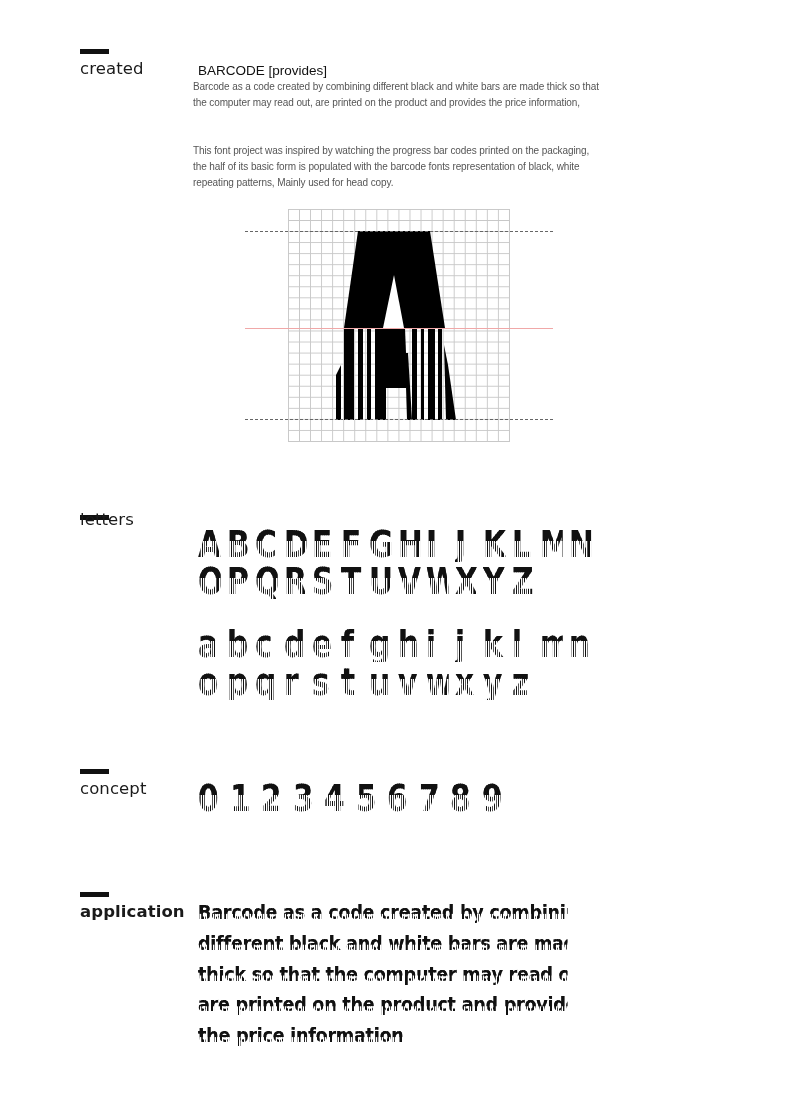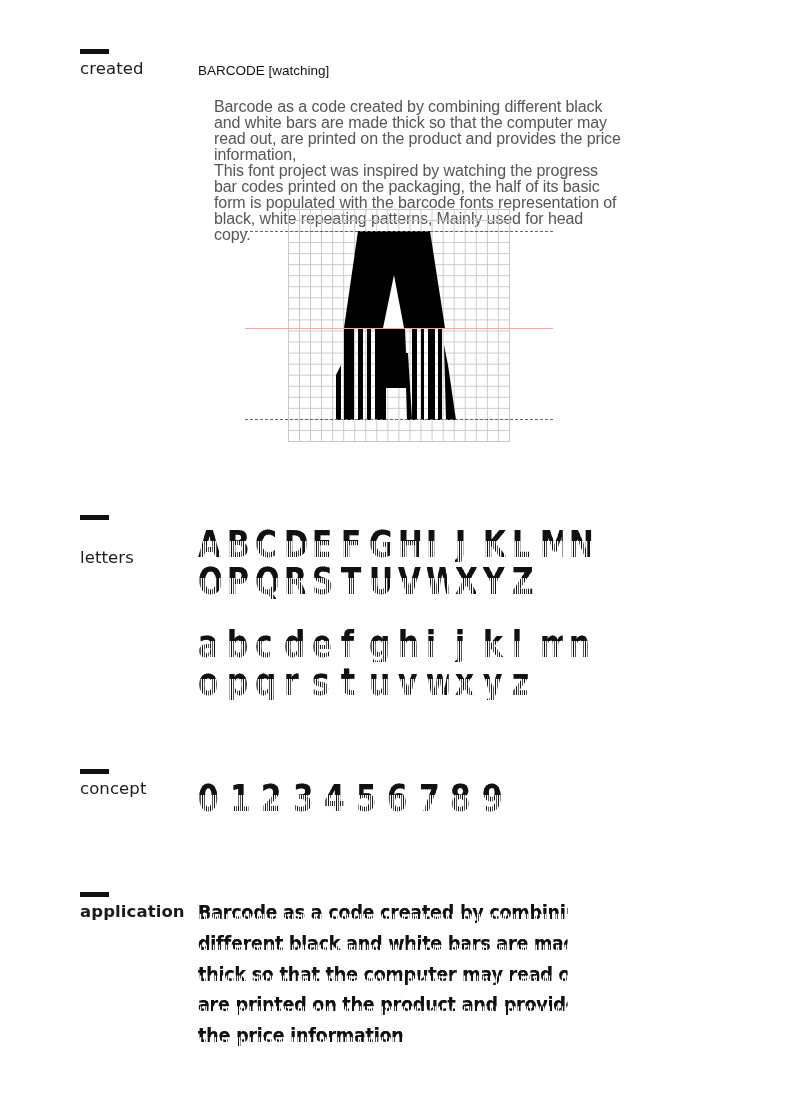--- a/index.html
+++ b/index.html
@@ -1,20 +1,20 @@
 <!DOCTYPE html>
 <html><head>
 <meta charset="utf-8">
 <style>
   html, body { margin:0; padding:0; background:#ffffff; }
   body { width:800px; height:1100px; position:relative; overflow:hidden; font-family:"DejaVu Sans", sans-serif; color:#111; }
   .sec-bar { position:absolute; left:80px; width:29px; height:5px; background:#111; }
   .sec-label { position:absolute; left:80px; font-family:"DejaVu Sans", sans-serif; font-size:16.5px; color:#1a1a1a; letter-spacing:0.1px; }
   .concept-title { position:absolute; left:198px; top:63px; font-family:"Liberation Sans", sans-serif; font-size:13.5px; color:#111; }
-  .para { position:absolute; left:214px; width:410px; font-family:"Liberation Sans", sans-serif; font-size:16px; line-height:16px; color:#555; letter-spacing:-0.1px;margin-top:20px; }
+  .para { position:absolute; left:193px; width:410px; font-family:"Liberation Sans", sans-serif; font-size:10px; line-height:16px; color:#555; letter-spacing:-0.1px; }
   
   .figure { position:absolute; left:240px; top:205px; width:320px; height:245px; }
   .grid { position:absolute; left:48px; top:4px; width:221px; height:232px;
     background-image:
       linear-gradient(to right, #c8c8c8 1px, transparent 1px),
       linear-gradient(to bottom, #c8c8c8 1px, transparent 1px);
     background-size:11.05px 11.05px;
     border-right:1px solid #c8c8c8; border-bottom:1px solid #c8c8c8; }
   .guide { position:absolute; left:5px; width:308px; height:0; border-top:1px dashed #666; }
   .redline { position:absolute; left:5px; width:308px; height:0; border-top:1px solid #f0a8a8; }
@@ -38,21 +38,21 @@
     background-size:100% 30.8px, 100% 100%;
     -webkit-background-clip:text; background-clip:text; color:transparent;
     transform:scaleX(0.88); transform-origin:left top; }
   .app-line { display:block; white-space:nowrap; }
 </style>
 </head>
 <body>
 
 <div class="sec-bar" style="top:49px;"></div>
 <div class="sec-label" style="top:59px;">created</div>
-<div class="concept-title">BARCODE [watching]</div>
+<div class="concept-title">BARCODE [provides]</div>
 <div class="para" style="top:79px;">Barcode as a code created by combining different black and white bars are made thick so that the computer may read out, are printed on the product and provides the price information,</div>
 <div class="para" style="top:143px;">This font project was inspired by watching the progress bar codes printed on the packaging, the half of its basic form is populated with the barcode fonts representation of black, white repeating patterns, Mainly used for head copy.</div>
 
 <div class="figure">
   <div class="grid"></div>
   <svg class="glyph-svg" width="320" height="245" viewBox="0 0 320 245">
 
     <polygon points="118,26 190,26 205,123 104,123" fill="#000"></polygon>
 
     <polygon points="154,70 164,123 143,123" fill="#fff"></polygon>
@@ -73,21 +73,21 @@
       <polygon points="96,170 101,160 101,215 96,215"></polygon>
       <polygon points="204,140 208,160 216,215 206,215"></polygon>
     </g>
   </svg>
   <div class="guide" style="top:26px;"></div>
   <div class="redline" style="top:123px;"></div>
   <div class="guide" style="top:214px;"></div>
 </div>
 
 <div class="sec-bar" style="top:515px;"></div>
-<div class="sec-label" style="top:548px;">letters</div>
+<div class="sec-label" style="top:510px;">letters</div>
 
 <div class="bc-row upper" style="top:522px;">
   <span class="bc-char">A</span>
   <span class="bc-char">B</span>
   <span class="bc-char">C</span>
   <span class="bc-char">D</span>
   <span class="bc-char">E</span>
   <span class="bc-char">F</span>
   <span class="bc-char">G</span>
   <span class="bc-char">H</span>

